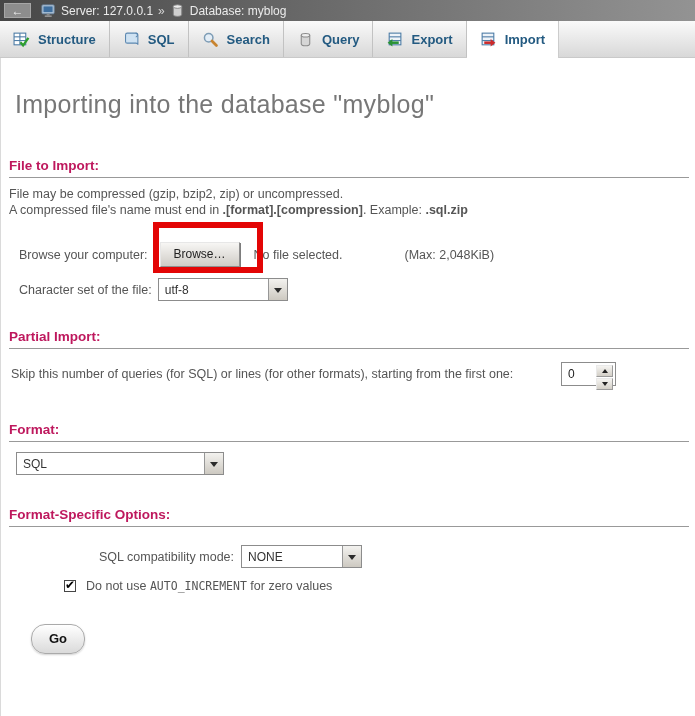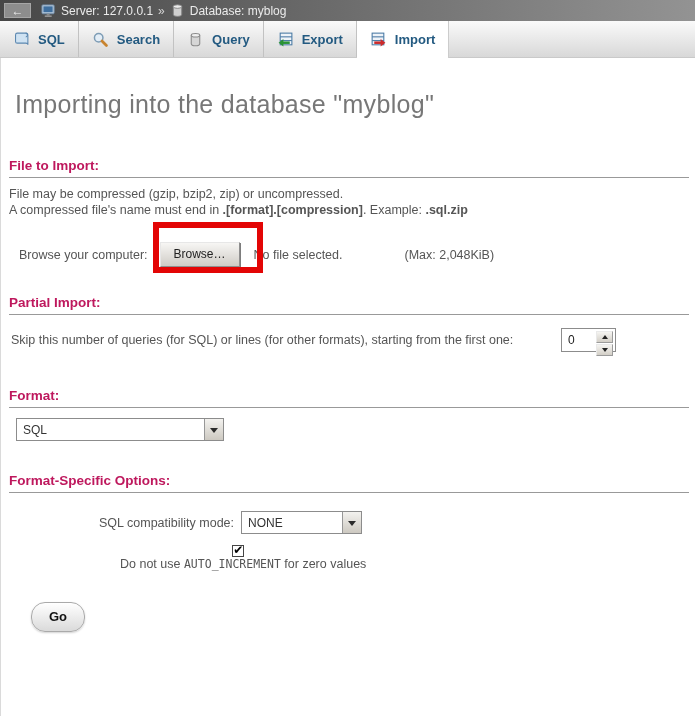--- a/index.html
+++ b/index.html
@@ -103,21 +103,21 @@
   .spin-val { flex:1; font-size:12px; color:#222; display:flex; align-items:center; padding-left:4px; }
   .spin-btns { width:17px; display:flex; flex-direction:column; gap:1px; }
   .spin-b {
     flex:1; background:linear-gradient(#f5f4f1,#d3cfc7);
     border:1px solid #9b9b9b; border-top-color:#e9e9e9; border-left-color:#e9e9e9;
     display:flex; align-items:center; justify-content:center; cursor:pointer;
   }
   .tri-up-s { width:0; height:0; border:3px solid transparent; border-bottom:4px solid #222; margin-bottom:3px; }
   .tri-dn-s { width:0; height:0; border:3px solid transparent; border-top:4px solid #222; margin-top:3px; }
   .compat-row { margin:18px 0 0 98px; }
-  .zero-row { margin:11px 0 0 119px; align-items:center;flex-direction:column; }
+  .zero-row { margin:11px 0 0 63px; align-items:center; }
   .zero-row .cb { margin-right:10px; }
   .mono { font-family:"DejaVu Sans Mono", monospace; font-size:11.5px; }
   .go-btn {
     margin:31px 0 0 30px; padding:6px 17px 7px;
     font-family:"Liberation Sans", sans-serif; font-size:13px; font-weight:bold; color:#111;
     background:linear-gradient(#ffffff,#dadada);
     border:1px solid #aaa; border-radius:14px;
     box-shadow:0 1px 2px rgba(0,0,0,.18); cursor:pointer;
   }
   
@@ -152,20 +152,32 @@
           <ellipse cx="8" cy="3.8" rx="4.5" ry="1.9" fill="#ececec" stroke="#828282"></ellipse>
         </svg>
     </span>
     <span class="crumb-link">Database: myblog</span>
   </div>
 
   <div class="tab-bar">
     <div class="tab">
       <span class="ticon">
         <svg viewBox="0 0 16 16">
+            <rect x="1" y="2" width="11" height="11" fill="#fff" stroke="#4a7aa5"></rect>
+            <line x1="1" y1="5.5" x2="12" y2="5.5" stroke="#4a7aa5"></line>
+            <line x1="1" y1="9" x2="12" y2="9" stroke="#4a7aa5"></line>
+            <line x1="6.5" y1="2" x2="6.5" y2="13" stroke="#4a7aa5"></line>
+            <path d="M7 10.5 l2.5 3 5-7" fill="none" stroke="#2e9e2e" stroke-width="2.2"></path>
+          </svg>
+      </span>
+      <span>Structure</span>
+    </div>
+    <div class="tab">
+      <span class="ticon">
+        <svg viewBox="0 0 16 16">
             <path d="M4 2 h8 c1.4 0 2 1 2 2 v9 c0 -1 -.8 -1.6 -2 -1.6 h-8 c-1 0 -1.6 -.6 -1.6 -1.6 v-6 c0 -1.2 .8 -1.8 1.6 -1.8 z" fill="#cfe2f2" stroke="#5b87b0"></path>
             <path d="M12 2 c1 0 1.6 .8 1.6 1.8 s-.6 1.8 -1.6 1.8" fill="none" stroke="#5b87b0"></path>
           </svg>
       </span>
       <span>SQL</span>
     </div>
     <div class="tab">
       <span class="ticon">
         <svg viewBox="0 0 16 16">
             <circle cx="6.3" cy="6.3" r="4" fill="#e3edf6" stroke="#7d9cb5" stroke-width="1.4"></circle>
@@ -220,20 +232,29 @@
       <span>A compressed file's name must end in </span><b>.[format].[compression]</b><span>. Example: </span><b>.sql.zip</b>
     </p>
 
     <div class="row browse-row">
       <span>Browse your computer:</span>
       <button class="browse-btn">Browse…</button>
       <span class="nofile">No file selected.</span>
       <span class="maxsize">(Max: 2,048KiB)</span>
     </div>
 
+    <div class="row charset-row">
+      <span>Character set of the file:</span>
+      <div class="sel sel-charset">
+        <span class="sel-val">utf-8</span>
+        <span class="sel-btn">
+            <span class="tri-down"></span>
+          </span>
+      </div>
+    </div>
 
     <h2 class="section sep-gap">Partial Import:</h2>
 
 
     <div class="row skip-row">
       <span>Skip this number of queries (for SQL) or lines (for other formats), starting from the first one:</span>
       <div class="spin">
         <span class="spin-val">0</span>
         <span class="spin-btns">
           <span class="spin-b">

